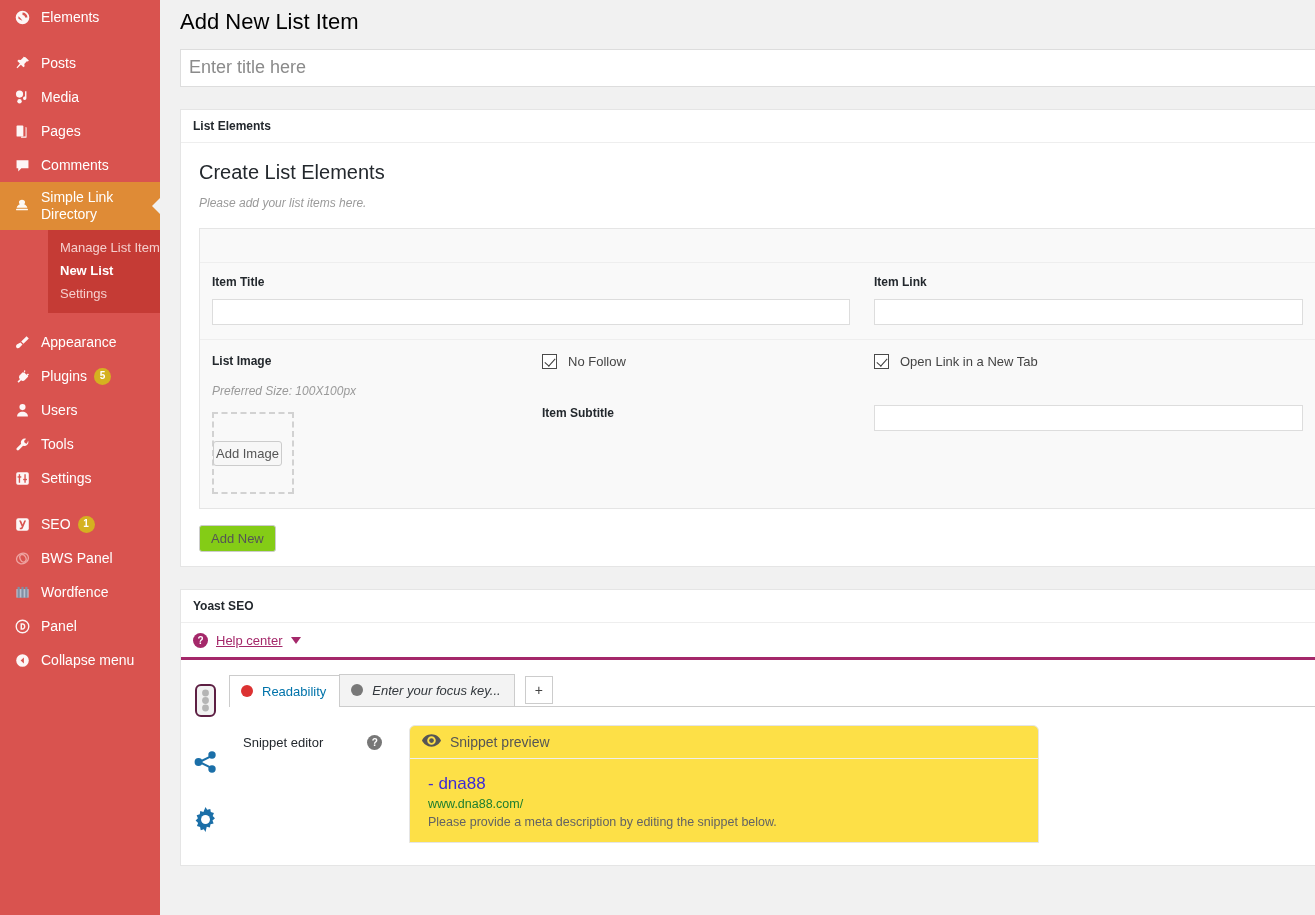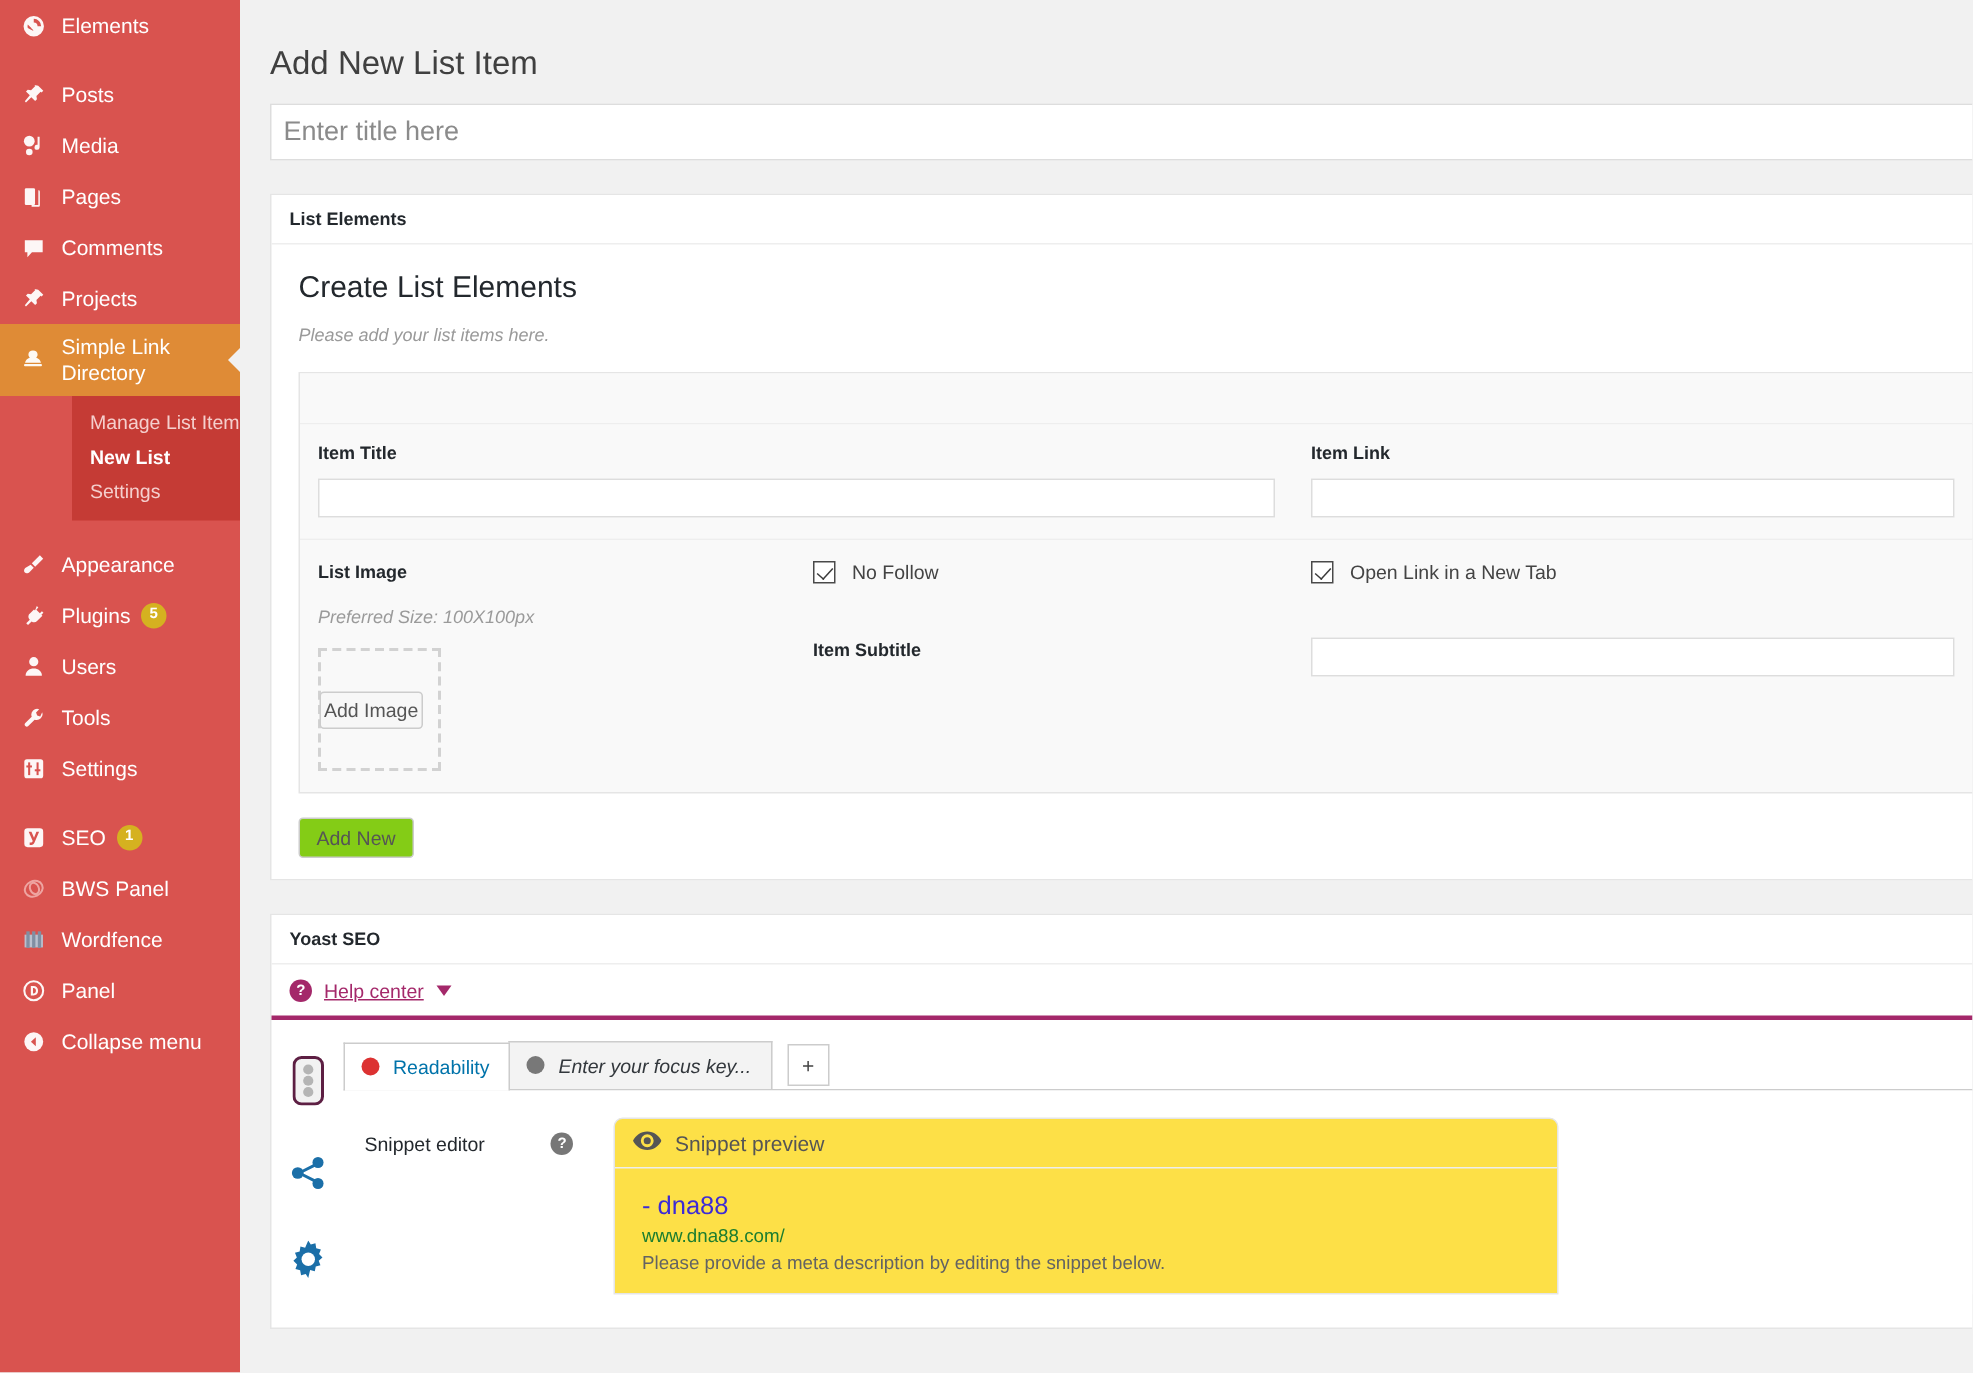--- a/index.html
+++ b/index.html
@@ -77,22 +77,22 @@
 
   
   .main {
     position:absolute; left:160px; top:0;
     width:1155px; height:915px;
     background:#f1f1f1;
     overflow:hidden;
   }
   .page-title {
     font-size:22px; font-weight:400;
-    color:#404040;
-    padding:28px 0 12px 20px;
+    color:#000000;
+    padding:8px 0 12px 20px;
     line-height:1.3;
   }
   .title-input {
     display:block;
     width:1155px; height:38px;
     margin:0 0 0 20px;
     padding:4px 8px;
     border:1px solid #ddd;
     background:#fff;
     font-family:"Liberation Sans", sans-serif;
@@ -354,28 +354,20 @@
 
     <div class="menu-item">
       <span class="mi-icon">
         <svg class="ico" width="17" height="17" viewBox="0 0 20 20" fill="#fff">
           <path d="M3 3.8h14v9.4H8.6L5 17v-3.8H3V3.8z"></path>
         </svg>
       </span>
       <span class="mi-label">Comments</span>
     </div>
 
-    <div class="menu-item">
-      <span class="mi-icon">
-        <svg class="ico" width="17" height="17" viewBox="0 0 20 20" fill="#fff">
-          <path d="M13.5 2.5l4 4-1.4 1.4-.7-.7-3.3 3.3.4 2.6-1.4 1.4-3-3-4.2 4.2-.9-.9L6.9 10l-3-3L5.3 5.6l2.6.4 3.3-3.3-.7-.7z"></path>
-        </svg>
-      </span>
-      <span class="mi-label">Projects</span>
-    </div>
 
     <div class="menu-item current two-line">
       <span class="mi-icon">
         <svg class="ico" width="18" height="18" viewBox="0 0 20 20" fill="#fff">
           <path d="M10 3c2 0 3.4 1.2 3.4 2.9 0 1-.5 1.7-1.1 2.2 1.9.7 3.2 2.1 3.6 3.9H4.1c.4-1.8 1.7-3.2 3.6-3.9-.6-.5-1.1-1.2-1.1-2.2C6.6 4.2 8 3 10 3z"></path>
           <rect x="3.4" y="13" width="13.2" height="1.7" rx=".6"></rect>
         </svg>
       </span>
       <span class="mi-label">Simple Link Directory</span>
       <span class="arrow"></span>

